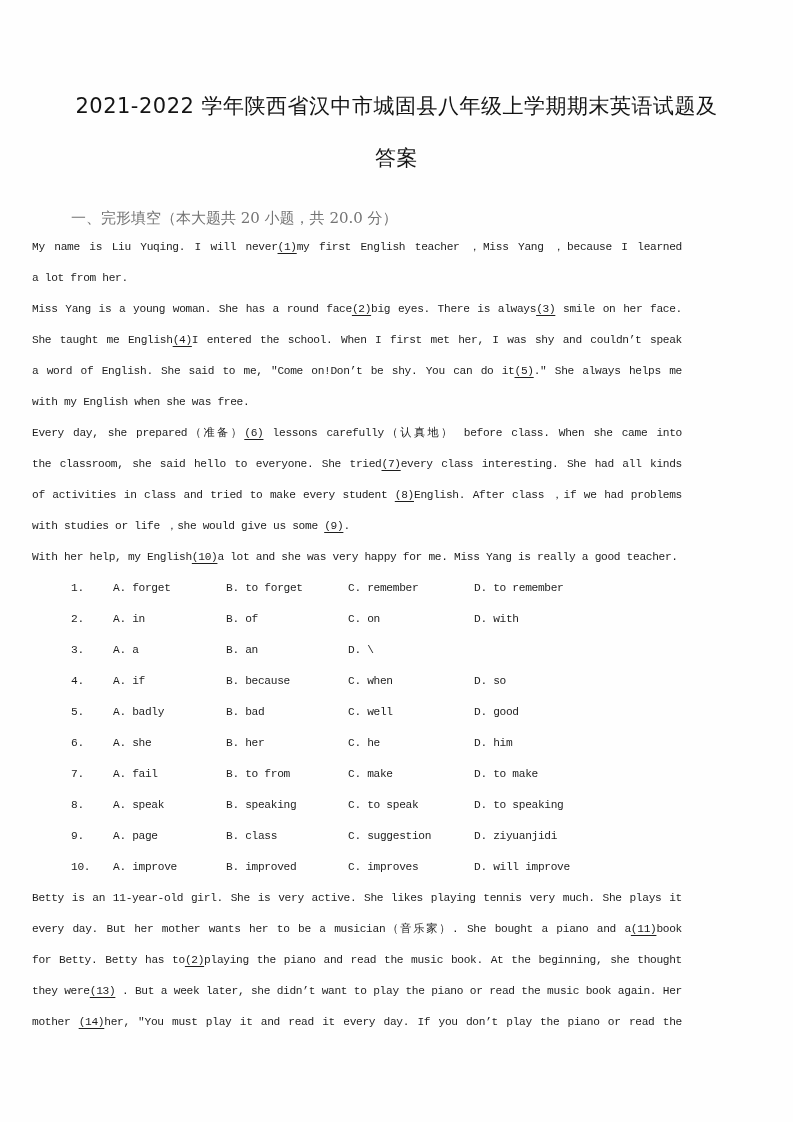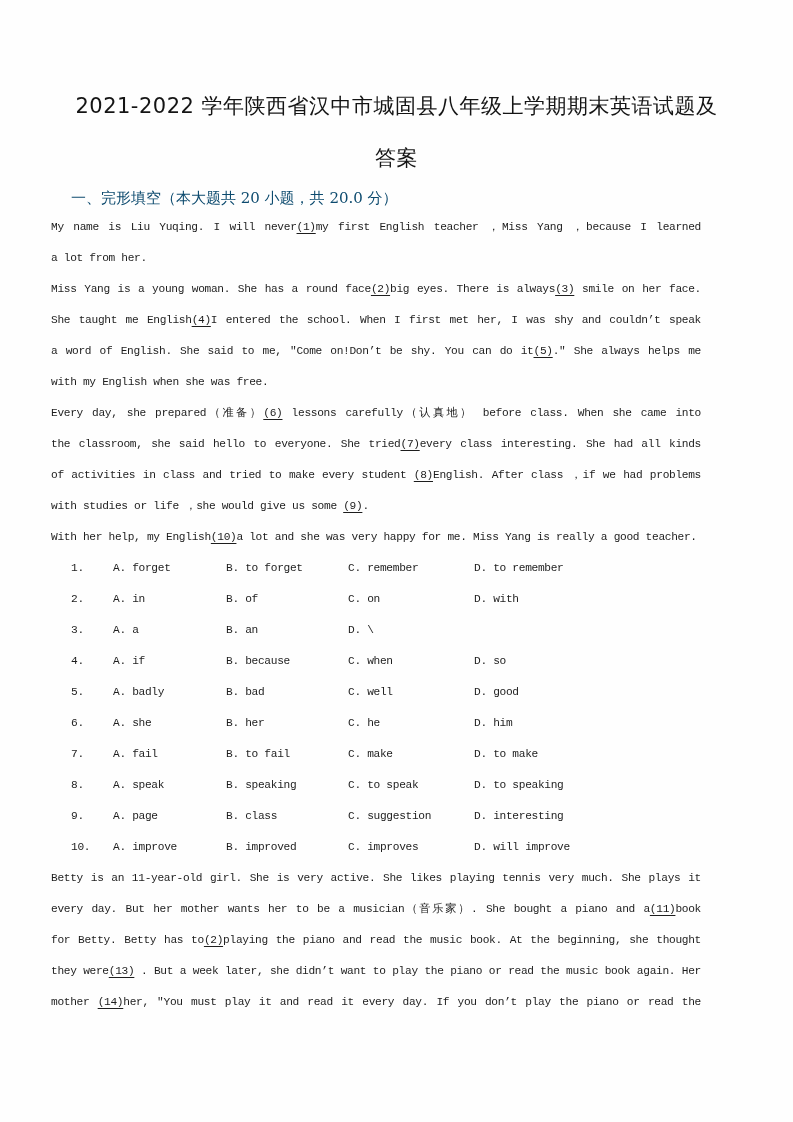--- a/index.html
+++ b/index.html
@@ -15,28 +15,28 @@
     margin:80px 70px 0 70px;
     text-align:center;
     font-family:"DejaVu Sans","Liberation Sans",sans-serif;
     font-weight:normal;
     font-size:21px;
     line-height:52px;
     color:#141414;
     letter-spacing:0.5px;
   }
   .section-heading {
-    margin:0 0 0 71px;
+    margin:20px 0 0 71px;
     width:650px;
     font-family:"DejaVu Serif","Liberation Serif",serif;
     font-size:15px;
     line-height:28px;
-    color:#0c4a6e;
+    color:#737373;
   }
-  .passage { margin-left:51px; width:650px; }
+  .passage { margin-left:32px; width:650px; }
   .line {
     font-size:11.2px;
     letter-spacing:-0.32px;
     line-height:31px;
     text-align:justify;
     text-align-last:justify;
     color:#1d1d1d;
   }
   .line.para-end { text-align-last:left; }
   .blank {
@@ -126,37 +126,37 @@
     <div class="q-row">
       <span>6.</span>
       <span>A. she</span>
       <span>B. her</span>
       <span>C. he</span>
       <span>D. him</span>
     </div>
     <div class="q-row">
       <span>7.</span>
       <span>A. fail</span>
-      <span>B. to fail</span>
+      <span>B. to from</span>
       <span>C. make</span>
       <span>D. to make</span>
     </div>
     <div class="q-row">
       <span>8.</span>
       <span>A. speak</span>
       <span>B. speaking</span>
       <span>C. to speak</span>
       <span>D. to speaking</span>
     </div>
     <div class="q-row">
       <span>9.</span>
       <span>A. page</span>
       <span>B. class</span>
       <span>C. suggestion</span>
-      <span>D. interesting</span>
+      <span>D. ziyuanjidi</span>
     </div>
     <div class="q-row">
       <span>10.</span>
       <span>A. improve</span>
       <span>B. improved</span>
       <span>C. improves</span>
       <span>D. will improve</span>
     </div>
   </div>
 

